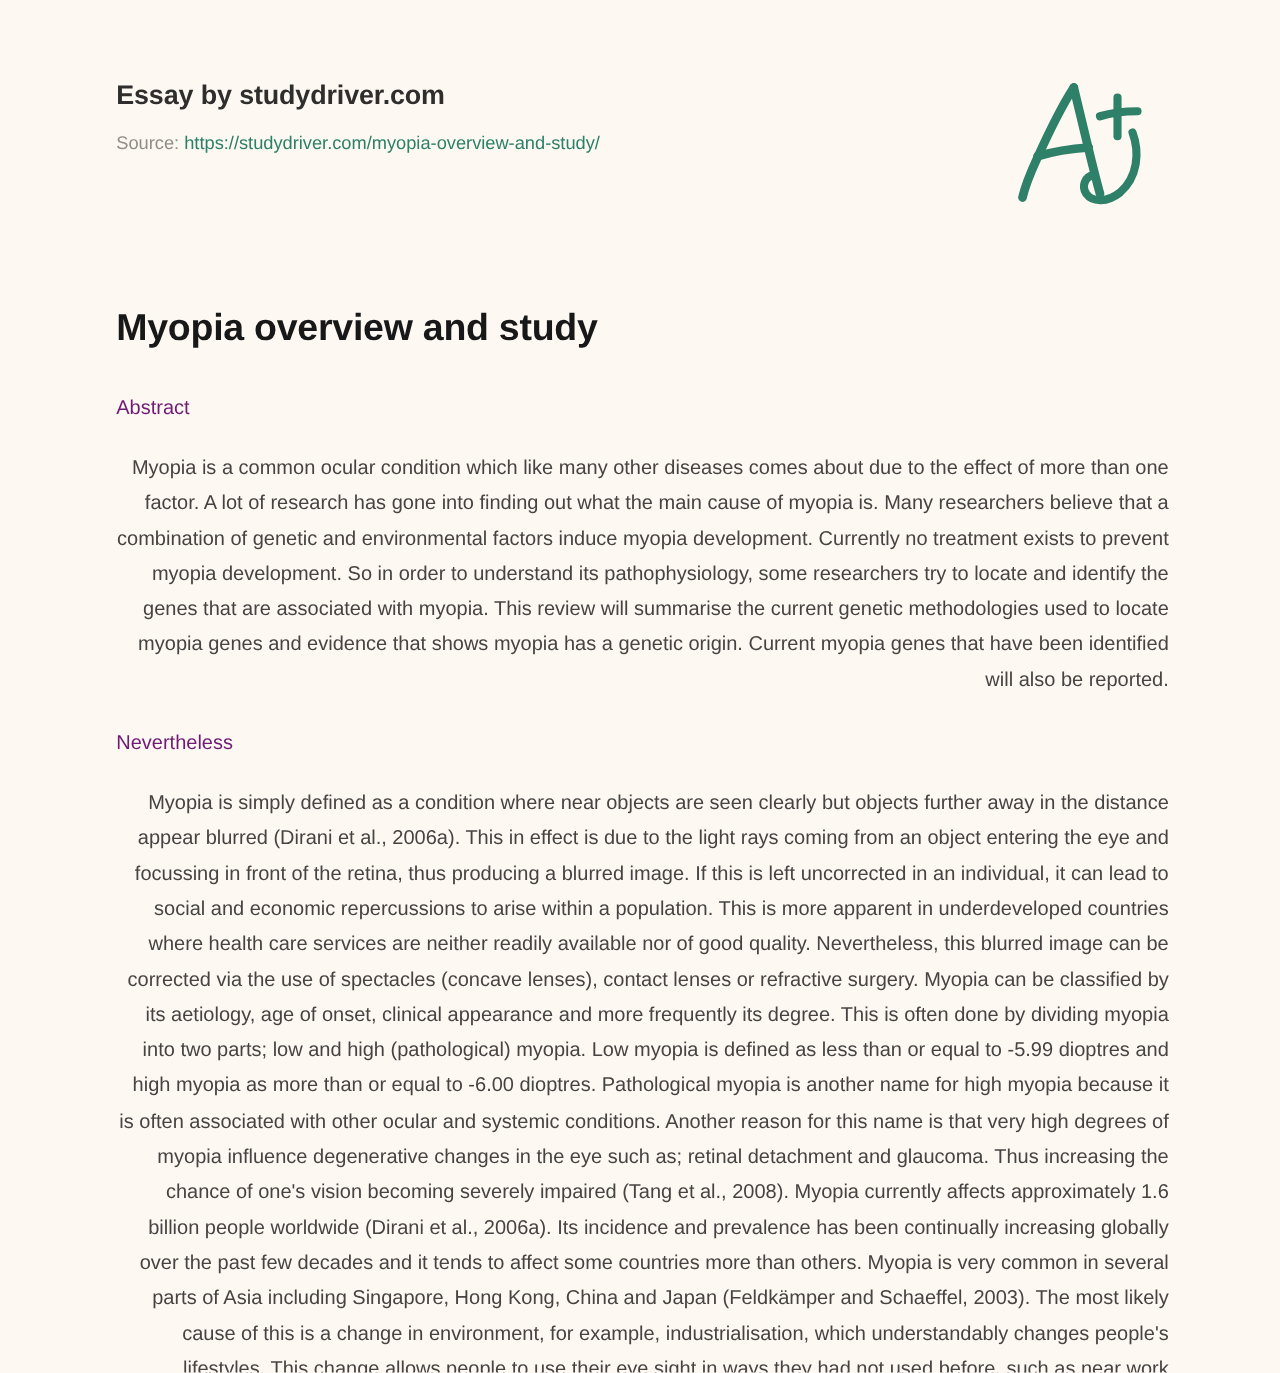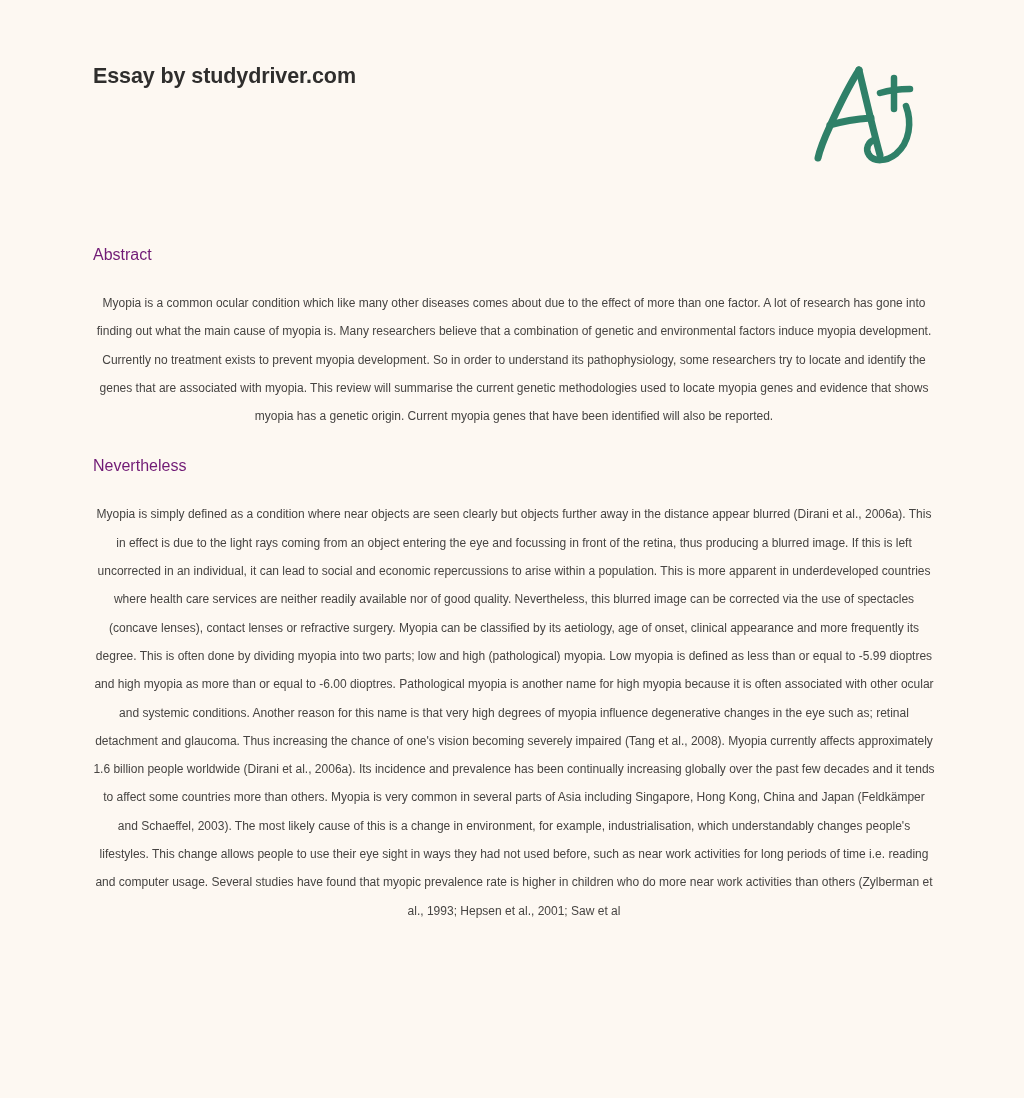--- a/index.html
+++ b/index.html
@@ -97,39 +97,43 @@
   }
 
   .section-heading {
     font-size: 16px;
     color: #701a75;
     line-height: 24px;
     margin: 0 0 22px 0;
   }
 
   .para {
-    font-size: 12px;
+    font-size: 16px;
     color: #464442;
     line-height: 28.3px;
     margin: 0 0 24px 0;
-    text-align: center;
+    text-align: right;
   }
 
   .para:last-child {
     margin-bottom: 0;
   }
 </style>
 </head>
 <body>
 
 <div class="page">
 
   <div class="header">
     <div class="brand-block">
       <div class="brand-title">Essay by studydriver.com</div>
+      <div class="source-line">
+        <span class="source-label">Source:</span>
+        <a class="source-url" href="#">https://studydriver.com/myopia-overview-and-study/</a>
+      </div>
     </div>
 
     <div class="logo">
       <svg viewBox="0 0 120 110" xmlns="http://www.w3.org/2000/svg" fill="none" stroke="#2f8068" stroke-linecap="round" stroke-linejoin="round">
 
         <path d="M53 8 C44 22 33 44 24 64 C18 77 14 87 12 96" stroke-width="7"></path>
 
         <path d="M53 8 C57 24 62 46 67 66 C70 78 72 86 74 93" stroke-width="7"></path>
 
         <path d="M24 63 C34 60 50 57 65 56" stroke-width="7"></path>
@@ -138,20 +142,21 @@
 
         <path d="M74 31 C84 28 96 27 104 27" stroke-width="6.5"></path>
 
         <path d="M100 44 C106 60 104 80 90 92 C80 100 68 100 63 93 C59 87 62 79 69 78" stroke-width="6.5"></path>
       </svg>
     </div>
   </div>
 
   <div class="doc">
 
+    <h1 class="doc-title">Myopia overview and study</h1>
 
     <div class="section-heading">Abstract</div>
     <p class="para">Myopia is a common ocular condition which like many other diseases comes about due to the effect of more than one factor. A lot of research has gone into finding out what the main cause of myopia is. Many researchers believe that a combination of genetic and environmental factors induce myopia development. Currently no treatment exists to prevent myopia development. So in order to understand its pathophysiology, some researchers try to locate and identify the genes that are associated with myopia. This review will summarise the current genetic methodologies used to locate myopia genes and evidence that shows myopia has a genetic origin. Current myopia genes that have been identified will also be reported.</p>
 
     <div class="section-heading">Nevertheless</div>
     <p class="para">Myopia is simply defined as a condition where near objects are seen clearly but objects further away in the distance appear blurred (Dirani et al., 2006a). This in effect is due to the light rays coming from an object entering the eye and focussing in front of the retina, thus producing a blurred image. If this is left uncorrected in an individual, it can lead to social and economic repercussions to arise within a population. This is more apparent in underdeveloped countries where health care services are neither readily available nor of good quality. Nevertheless, this blurred image can be corrected via the use of spectacles (concave lenses), contact lenses or refractive surgery. Myopia can be classified by its aetiology, age of onset, clinical appearance and more frequently its degree. This is often done by dividing myopia into two parts; low and high (pathological) myopia. Low myopia is defined as less than or equal to -5.99 dioptres and high myopia as more than or equal to -6.00 dioptres. Pathological myopia is another name for high myopia because it is often associated with other ocular and systemic conditions. Another reason for this name is that very high degrees of myopia influence degenerative changes in the eye such as; retinal detachment and glaucoma. Thus increasing the chance of one's vision becoming severely impaired (Tang et al., 2008). Myopia currently affects approximately 1.6 billion people worldwide (Dirani et al., 2006a). Its incidence and prevalence has been continually increasing globally over the past few decades and it tends to affect some countries more than others. Myopia is very common in several parts of Asia including Singapore, Hong Kong, China and Japan (Feldkämper and Schaeffel, 2003). The most likely cause of this is a change in environment, for example, industrialisation, which understandably changes people's lifestyles. This change allows people to use their eye sight in ways they had not used before, such as near work activities for long periods of time i.e. reading and computer usage. Several studies have found that myopic prevalence rate is higher in children who do more near work activities than others (Zylberman et al., 1993; Hepsen et al., 2001; Saw et al</p>
 
   </div>
 
 </div>

